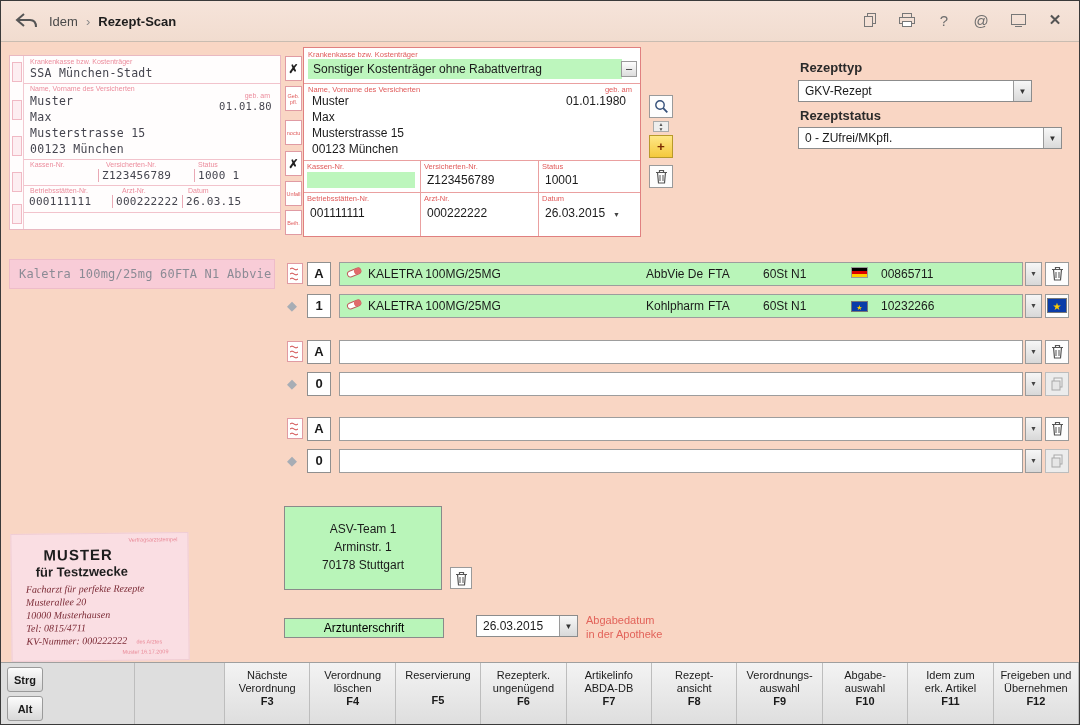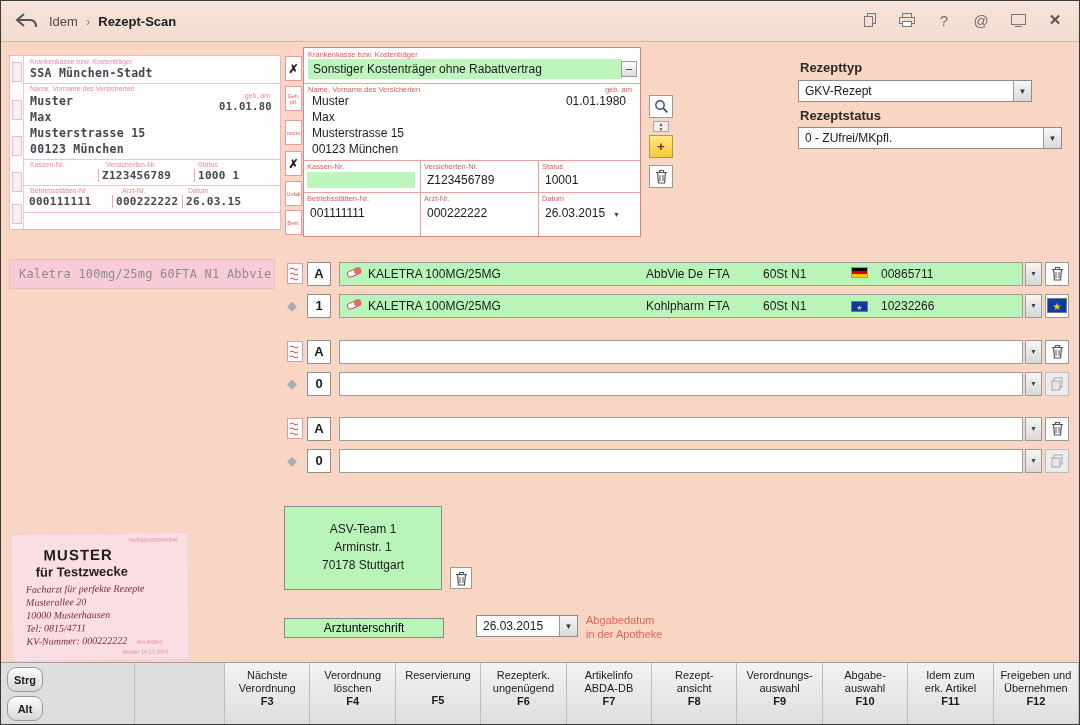--- a/index.html
+++ b/index.html
@@ -18,21 +18,21 @@
   .wi { width:20px; height:20px; display:flex; align-items:center; justify-content:center;
         color:#6e6e6e; font-size:15px; cursor:pointer; }
 
   
   .scan-card { position:absolute; left:8px; top:54px; width:272px; height:175px;
                background:#fffdfd; border:1px solid #e9b9c2; color:#3d3d48; }
   .scan-strip { position:absolute; left:0; top:0; bottom:0; width:14px; border-right:1px solid #f2c9d1; }
   .scan-strip .mk { position:absolute; left:2px; width:10px; height:20px; border:1px solid #f0b9c4; background:#fdeef1; }
   .s-lab { position:absolute; font-size:7px; color:#ec8d9d; white-space:nowrap; }
   .s-val { position:absolute; font-family:"DejaVu Sans Mono", monospace; font-size:11.5px;
-           letter-spacing:.3px; color:#45454f; white-space:nowrap;font-weight:bold; }
+           letter-spacing:.3px; color:#45454f; white-space:nowrap; }
   .s-div { position:absolute; left:14px; right:0; height:0; border-top:1px solid #f2c3cc; }
   .s-cell { border-left:1px solid #e9a9b5; padding-left:3px; }
 
   .scan-article { position:absolute; left:8px; top:258px; width:266px; height:30px;
                   background:#f8ccd7; border:1px solid #eebcc9; display:flex; align-items:center;
                   padding-left:9px; font-family:"DejaVu Sans Mono", monospace; font-size:12px;
                   color:#8b8b95; letter-spacing:.2px; }
 
   
   .form-strip { position:absolute; left:284px; top:46px; width:17px; height:190px; }
@@ -112,21 +112,21 @@
   .st-b { position:absolute; font-weight:bold; color:#1d1d1d; white-space:nowrap; }
   .st-i { position:absolute; font-family:"Liberation Serif", serif; font-style:italic;
           font-size:10px; color:#7b2a35; white-space:nowrap; }
   .sig-btn { position:absolute; left:283px; top:617px; width:160px; height:20px; background:#b9f5b9;
              border:1px solid #8a8a8a; text-align:center; line-height:18px; font-size:12px; cursor:pointer; }
   .note { position:absolute; left:585px; top:612px; font-size:11px; color:#e2635a; line-height:14px; }
 
   
   .fbar { position:absolute; left:0; bottom:0; width:100%; height:62px; background:#dedede;
           border-top:1px solid #9f9f9f; }
-  .modkey { position:absolute; left:6px; width:36px; height:25px; border:1px solid #9a9a9a; border-radius:9px;
+  .modkey { position:absolute; left:6px; width:36px; height:25px; border:1px solid #9a9a9a; border-radius:3px;
             background:linear-gradient(#fcfcfc,#d8d8d8); font-size:11px; font-weight:bold;
             display:flex; align-items:center; justify-content:center; cursor:pointer; }
   .fsep { position:absolute; top:0; bottom:0; width:1px; background:#bdbdbd; }
   .fkeys { position:absolute; left:224px; right:0; top:0; bottom:0; display:flex; }
   .fbtn { flex:1; border-right:1px solid #bdbdbd; background:linear-gradient(#f3f3f3,#dedede);
           display:flex; flex-direction:column; align-items:center; justify-content:space-between;
           padding:6px 2px 18px; font-size:11px; cursor:pointer; }
   .fbtn .ls { text-align:center; line-height:13px; }
   .fbtn .k { font-weight:bold; }
 </style>

